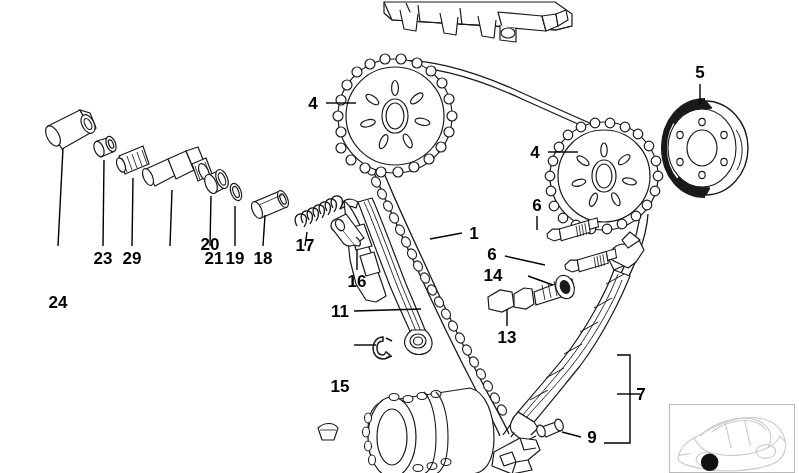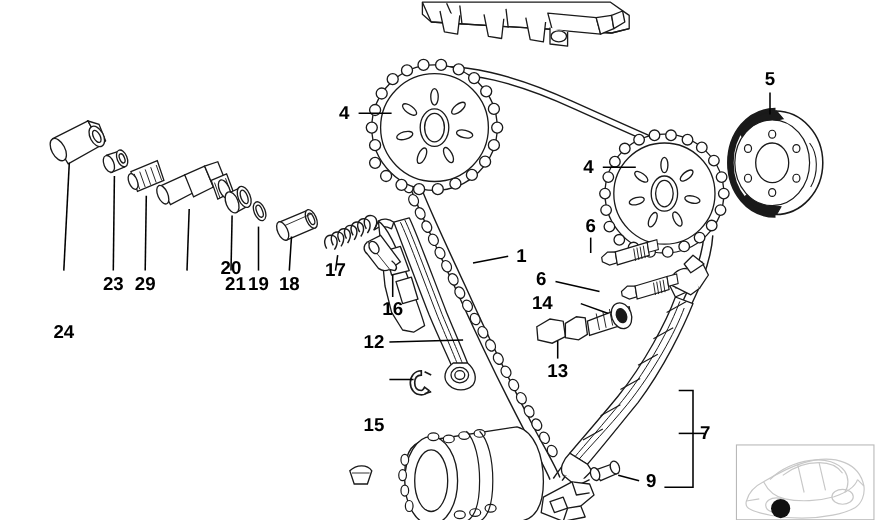--- a/index.html
+++ b/index.html
@@ -455,21 +455,21 @@
 
 <div class="callout" style="left: 313px; top: 103px;">4</div>
     <div class="callout" style="left: 535px; top: 152px;">4</div>
     <div class="callout" style="left: 700px; top: 72px;">5</div>
     <div class="callout" style="left: 474px; top: 233px;">1</div>
     <div class="callout" style="left: 537px; top: 205px;">6</div>
     <div class="callout" style="left: 492px; top: 254px;">6</div>
     <div class="callout" style="left: 493px; top: 275px;">14</div>
     <div class="callout" style="left: 507px; top: 337px;">13</div>
     <div class="callout" style="left: 357px; top: 281px;">16</div>
-    <div class="callout" style="left: 340px; top: 311px;">12</div>
+    <div class="callout" style="left: 340px; top: 311px;">11</div>
     <div class="callout" style="left: 340px; top: 345px; margin-top: 41px;">15</div>
     <div class="callout" style="left: 641px; top: 394px;">7</div>
     <div class="callout" style="left: 592px; top: 437px;">9</div>
     <div class="callout" style="left: 58px; top: 258px; margin-top: 44px;">24</div>
     <div class="callout" style="left: 103px; top: 258px; text-align: right;">23</div>
     <div class="callout" style="left: 132px; top: 258px;">29</div>
     <div class="callout" style="left: 170px; top: 258px; margin-left: 44px;">21</div>
     <div class="callout" style="left: 210px; top: 244px;">20</div>
     <div class="callout" style="left: 235px; top: 258px;">19</div>
     <div class="callout" style="left: 263px; top: 258px;">18</div>

